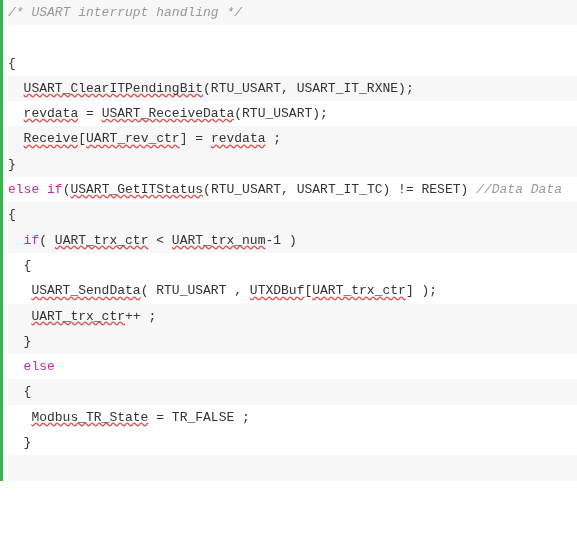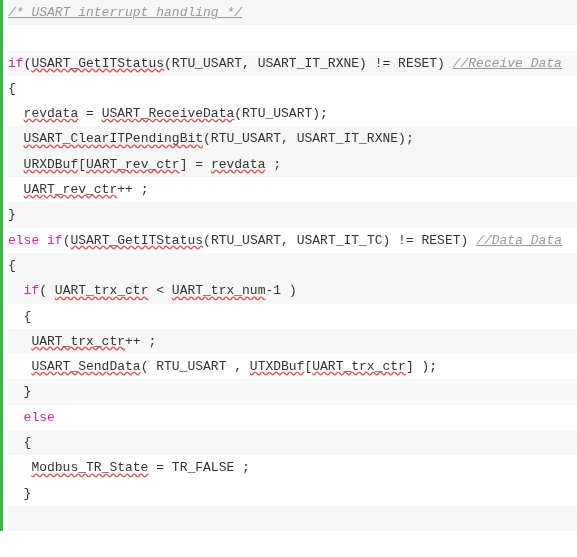--- a/index.html
+++ b/index.html
@@ -16,43 +16,41 @@
     border-left: 3px solid #39b54a;
     padding-left: 5px;
   }
   .line {
     white-space: pre;
     height: 25.3px;
   }
   .alt {
     background: #f7f7f7;
   }
-  .tok-comment   { color: #999999; font-style: italic; text-decoration: underline; }
+  .tok-comment   { color: #999999; font-style: italic; }
   .tok-keyword   { color: #c82c9b; }
   .tok-err       { color: #333333; text-decoration: underline wavy #e05252; text-decoration-skip-ink: none; }
   .tok-punct     { color: #333333; }
 </style>
 </head>
 <body>
 
 <div class="code-block" id="code">
     <div class="line alt"><span class="tok-comment">/* USART interrupt handling */</span></div>
     <div class="line">&nbsp;</div>
-    <div class="line alt"><span class="tok-keyword">if</span><span class="tok-punct">(</span><span class="tok-err">USART_GetITStatus</span><span class="tok-punct">(RTU_USART, USART_IT_RXNE) != RESET) </span><span class="tok-comment">//Receive Data</span></div>
     <div class="line"><span class="tok-punct">{</span></div>
+    <div class="line alt"><span class="tok-punct">  </span><span class="tok-err">USART_ClearITPendingBit</span><span class="tok-punct">(RTU_USART, USART_IT_RXNE);</span></div>
     <div class="line"><span class="tok-punct">  </span><span class="tok-err">revdata</span><span class="tok-punct"> = </span><span class="tok-err">USART_ReceiveData</span><span class="tok-punct">(RTU_USART);</span></div>
-    <div class="line alt"><span class="tok-punct">  </span><span class="tok-err">USART_ClearITPendingBit</span><span class="tok-punct">(RTU_USART, USART_IT_RXNE);</span></div>
-    <div class="line alt"><span class="tok-punct">  </span><span class="tok-err">URXDBuf</span><span class="tok-punct">[</span><span class="tok-err">UART_rev_ctr</span><span class="tok-punct">] = </span><span class="tok-err">revdata</span><span class="tok-punct"> ;</span></div>
-    <div class="line"><span class="tok-punct">  </span><span class="tok-err">UART_rev_ctr</span><span class="tok-punct">++ ;</span></div>
+    <div class="line alt"><span class="tok-punct">  </span><span class="tok-err">Receive</span><span class="tok-punct">[</span><span class="tok-err">UART_rev_ctr</span><span class="tok-punct">] = </span><span class="tok-err">revdata</span><span class="tok-punct"> ;</span></div>
     <div class="line alt"><span class="tok-punct">}</span></div>
     <div class="line"><span class="tok-keyword">else</span><span class="tok-punct"> </span><span class="tok-keyword">if</span><span class="tok-punct">(</span><span class="tok-err">USART_GetITStatus</span><span class="tok-punct">(RTU_USART, USART_IT_TC) != RESET) </span><span class="tok-comment">//Data Data</span></div>
     <div class="line alt"><span class="tok-punct">{</span></div>
     <div class="line alt"><span class="tok-punct">  </span><span class="tok-keyword">if</span><span class="tok-punct">( </span><span class="tok-err">UART_trx_ctr</span><span class="tok-punct"> &lt; </span><span class="tok-err">UART_trx_num</span><span class="tok-punct">-1 )</span></div>
     <div class="line"><span class="tok-punct">  {</span></div>
+    <div class="line"><span class="tok-punct">   </span><span class="tok-err">USART_SendData</span><span class="tok-punct">( RTU_USART , </span><span class="tok-err">UTXDBuf</span><span class="tok-punct">[</span><span class="tok-err">UART_trx_ctr</span><span class="tok-punct">] );</span></div>
     <div class="line alt"><span class="tok-punct">   </span><span class="tok-err">UART_trx_ctr</span><span class="tok-punct">++ ;</span></div>
-    <div class="line"><span class="tok-punct">   </span><span class="tok-err">USART_SendData</span><span class="tok-punct">( RTU_USART , </span><span class="tok-err">UTXDBuf</span><span class="tok-punct">[</span><span class="tok-err">UART_trx_ctr</span><span class="tok-punct">] );</span></div>
     <div class="line alt"><span class="tok-punct">  }</span></div>
     <div class="line"><span class="tok-punct">  </span><span class="tok-keyword">else</span></div>
     <div class="line alt"><span class="tok-punct">  {</span></div>
     <div class="line"><span class="tok-punct">   </span><span class="tok-err">Modbus_TR_State</span><span class="tok-punct"> = TR_FALSE ;</span></div>
     <div class="line"><span class="tok-punct">  }</span></div>
     <div class="line alt"></div>
   </div>
 
 </body></html>

